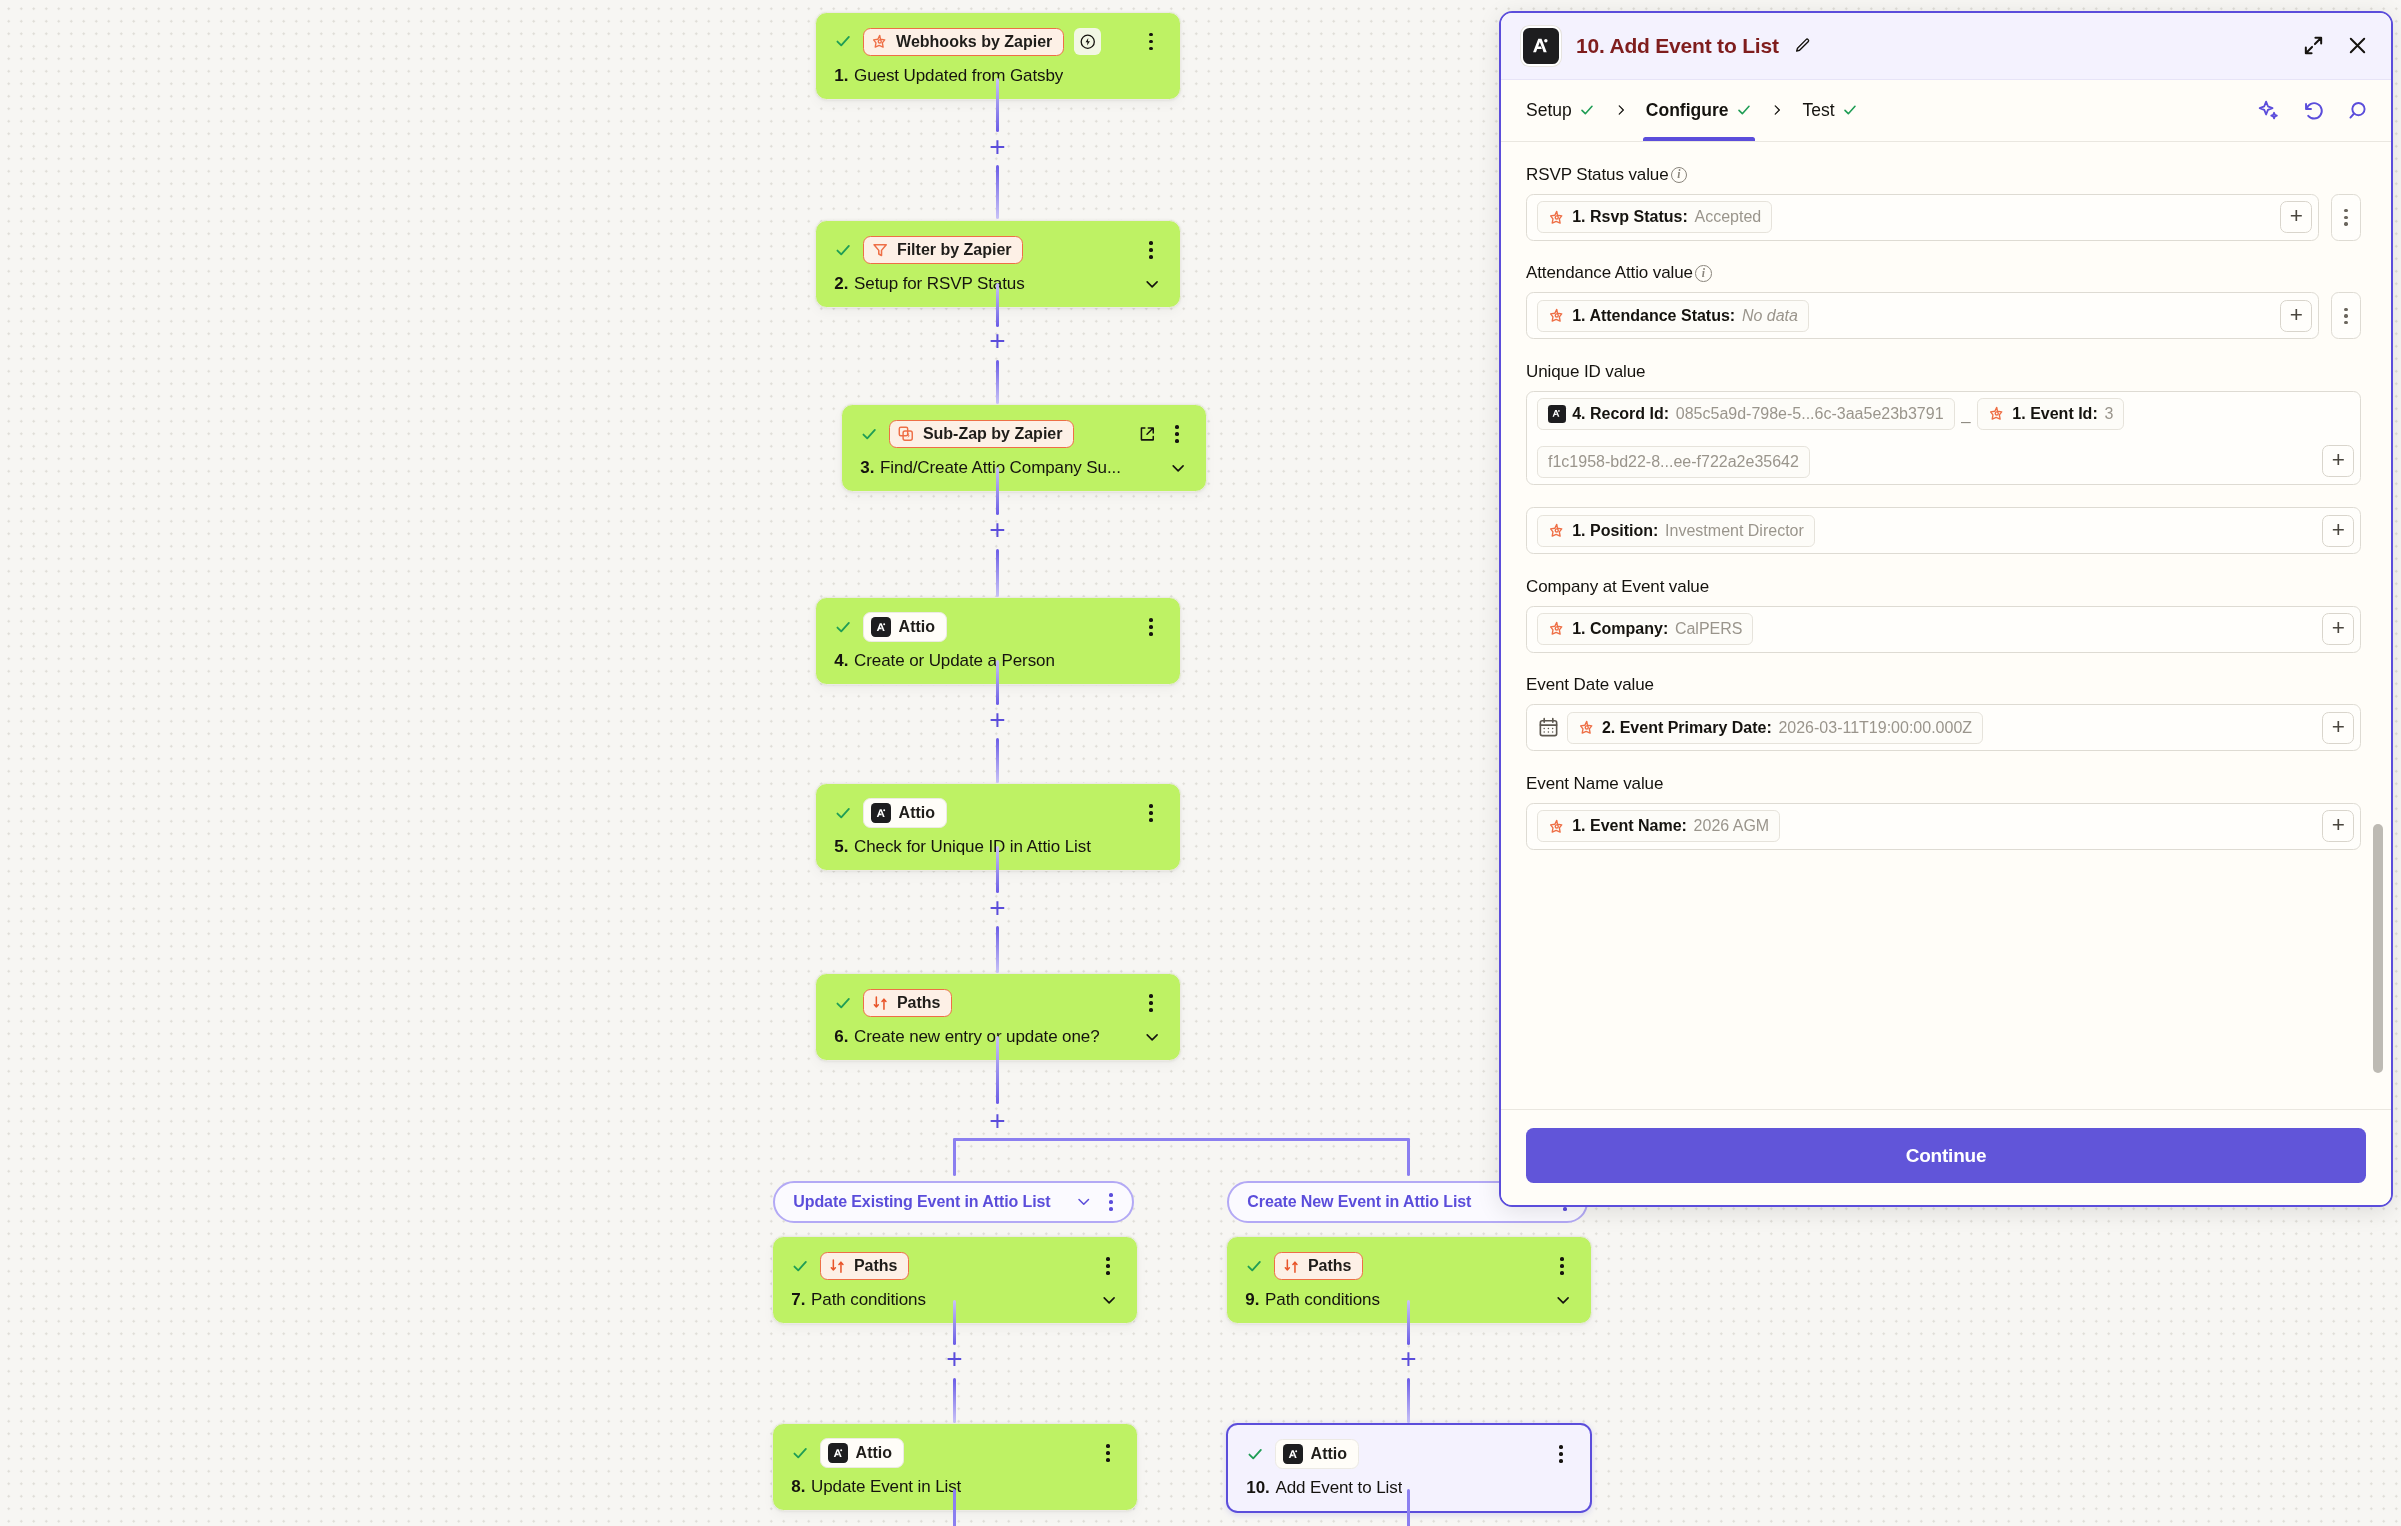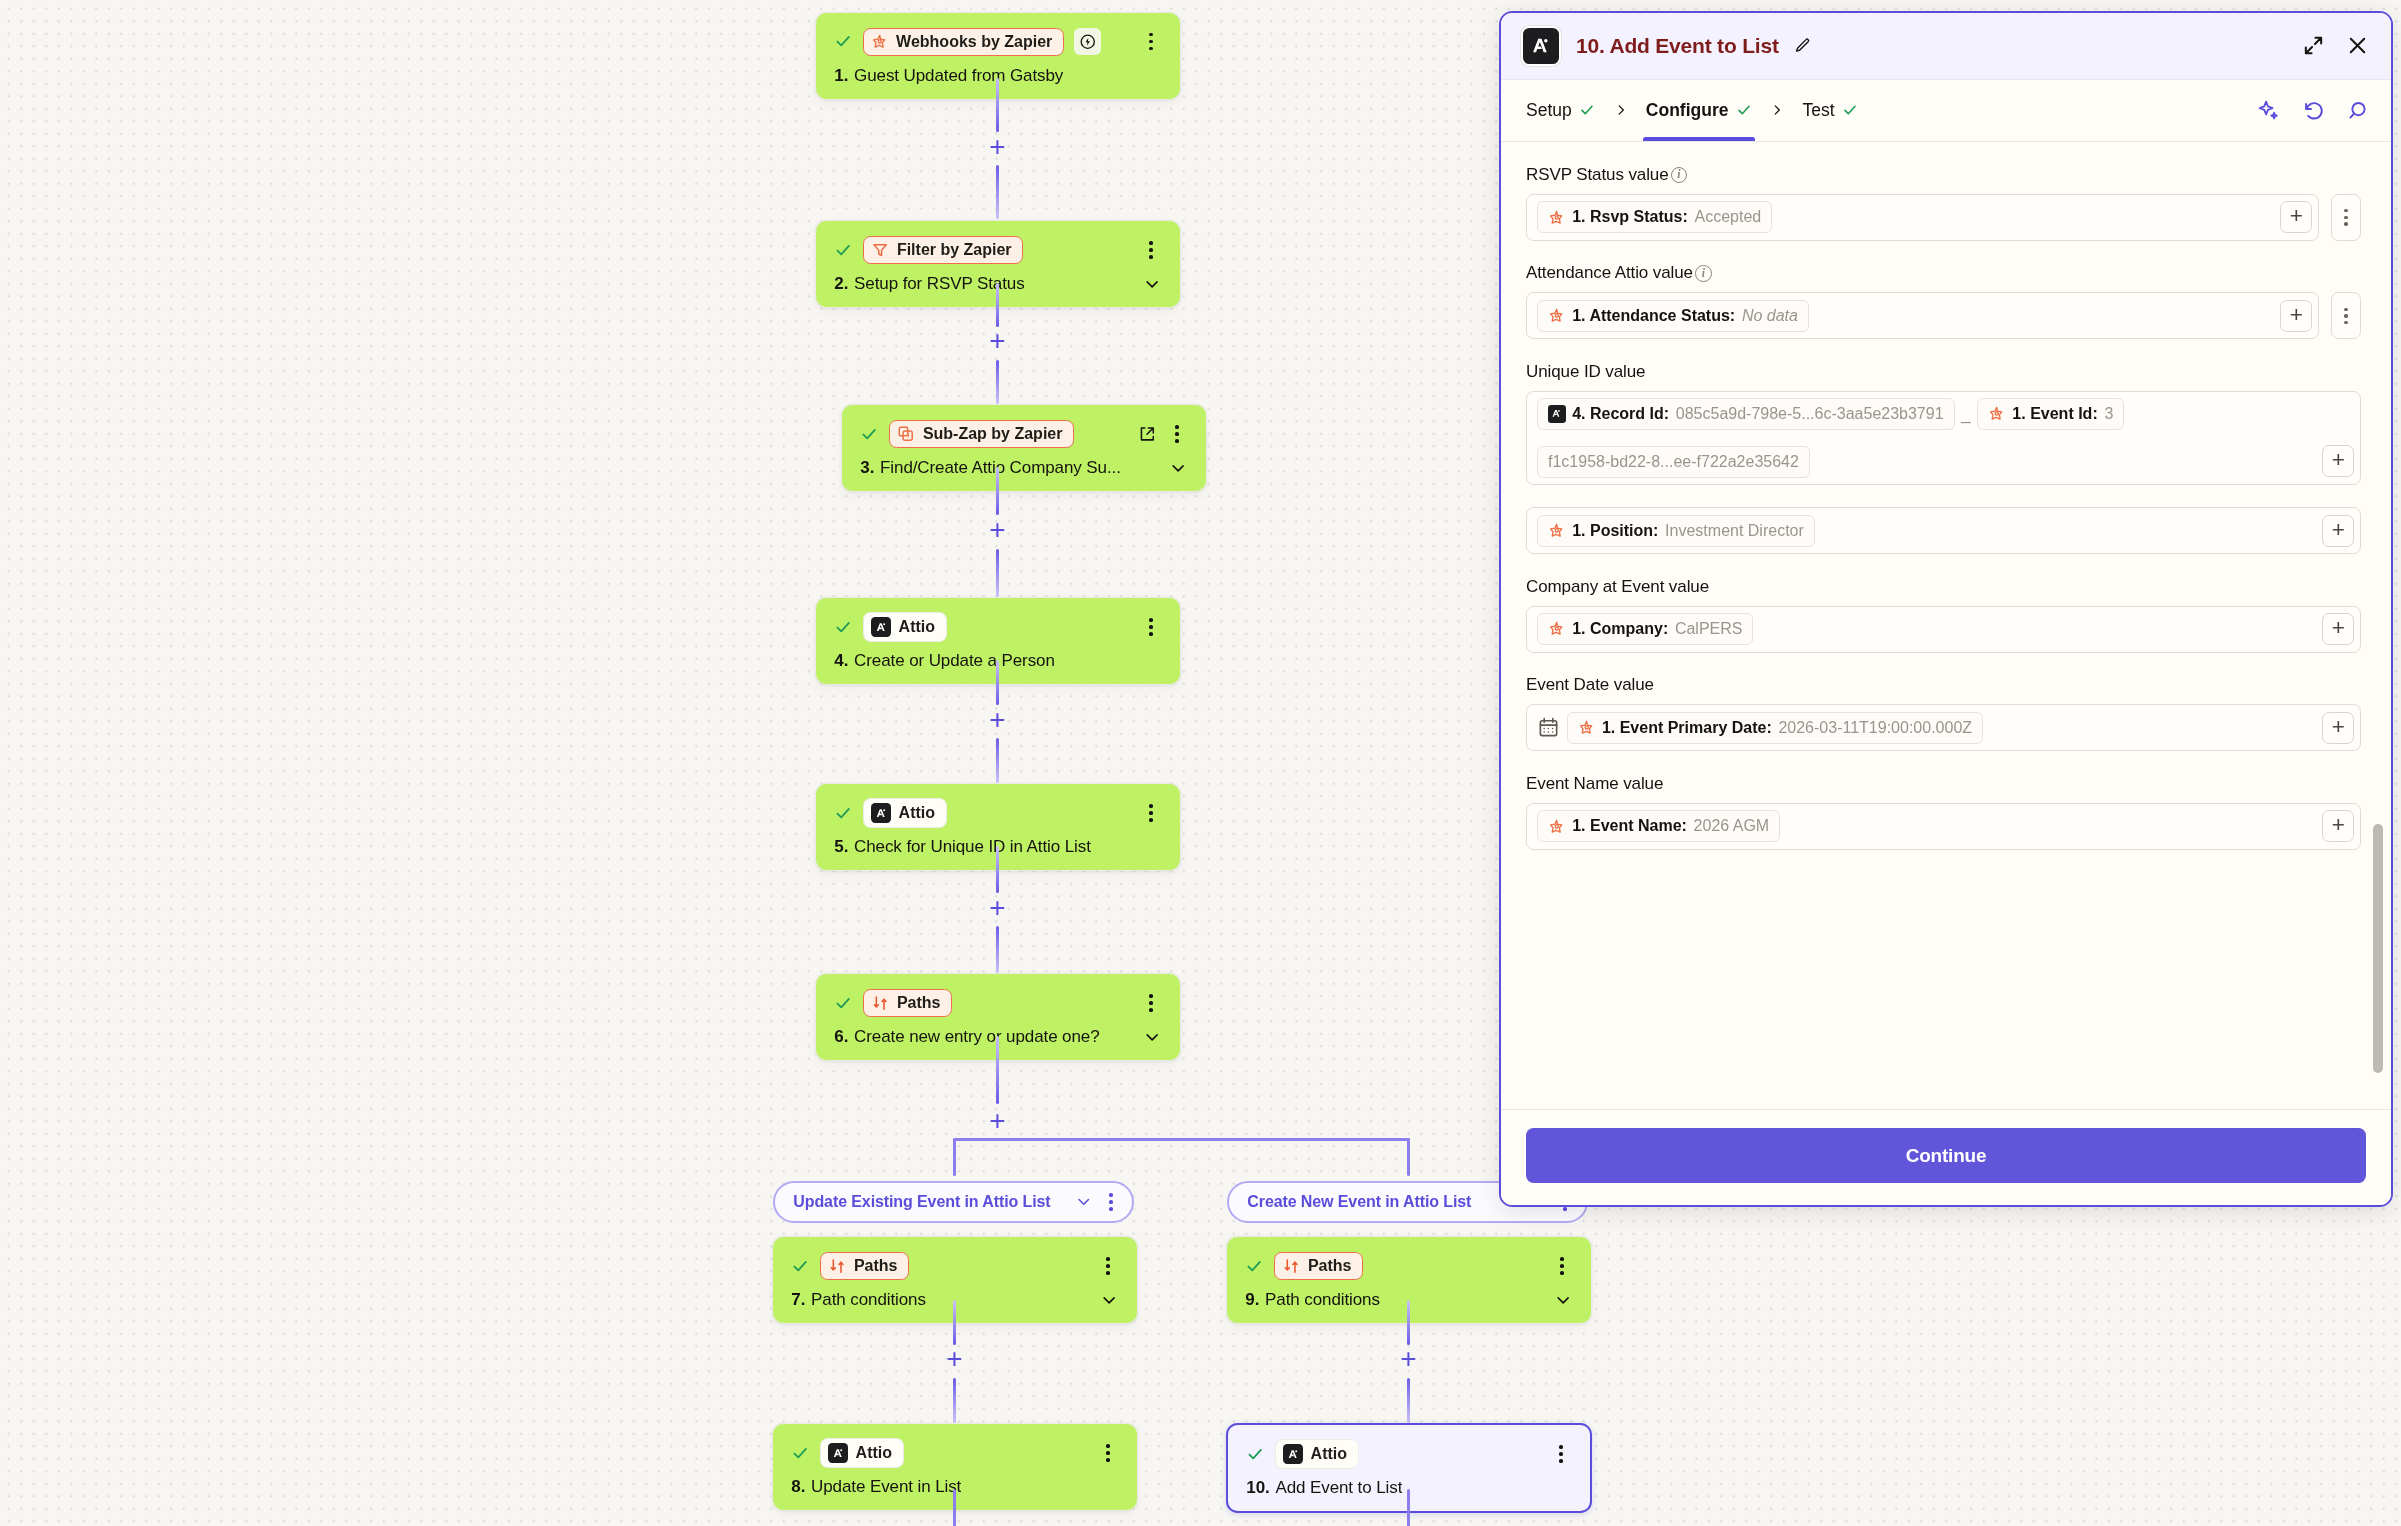--- a/index.html
+++ b/index.html
@@ -907,21 +907,21 @@
                   </g>
                 </svg>
               </span>
               <span class="token" style="">
                 <span class="token-ico">
                   <svg viewBox="0 0 24 24" fill="none" stroke="#ee6f46" stroke-width="1.9" stroke-linejoin="round">
                     <path d="M12 3.2 9.4 8.6 3.6 9.4l3.2 4.1-1 5.9 5.4-2.3 5.4 2.3-1-5.9 3.2-4.1-5.8-.8L12 3.2z"></path>
                     <circle cx="12" cy="11.6" r="2.1"></circle>
                   </svg>
                 </span>
-                <span class="tk-lbl">1. Event Primary Date:</span>
+                <span class="tk-lbl">2. Event Primary Date:</span>
                 <span class="tk-val">2026-03-11T19:00:00.000Z</span>
               </span>
               <span class="plus-sq">+</span>
             </div>
           </div>
         </div>
         <div class="field">
           <div class="field-label">
             <span>Event Name value</span>
           </div>

